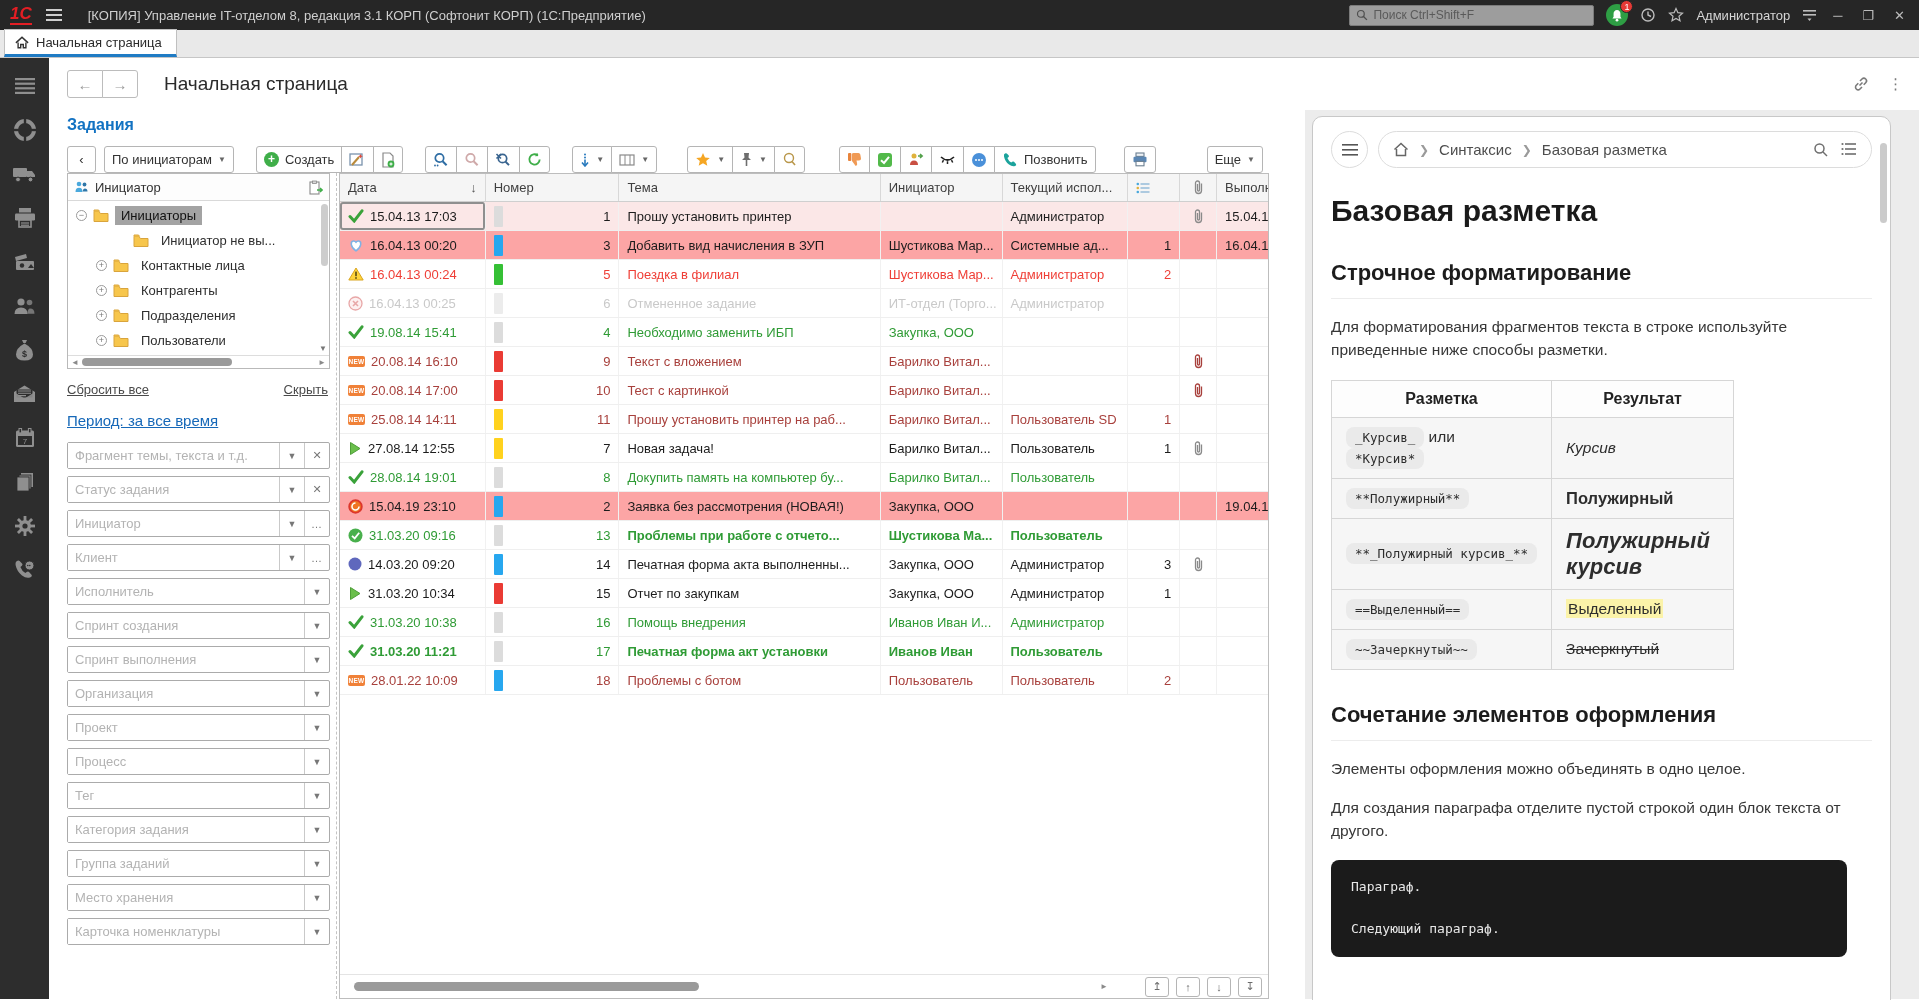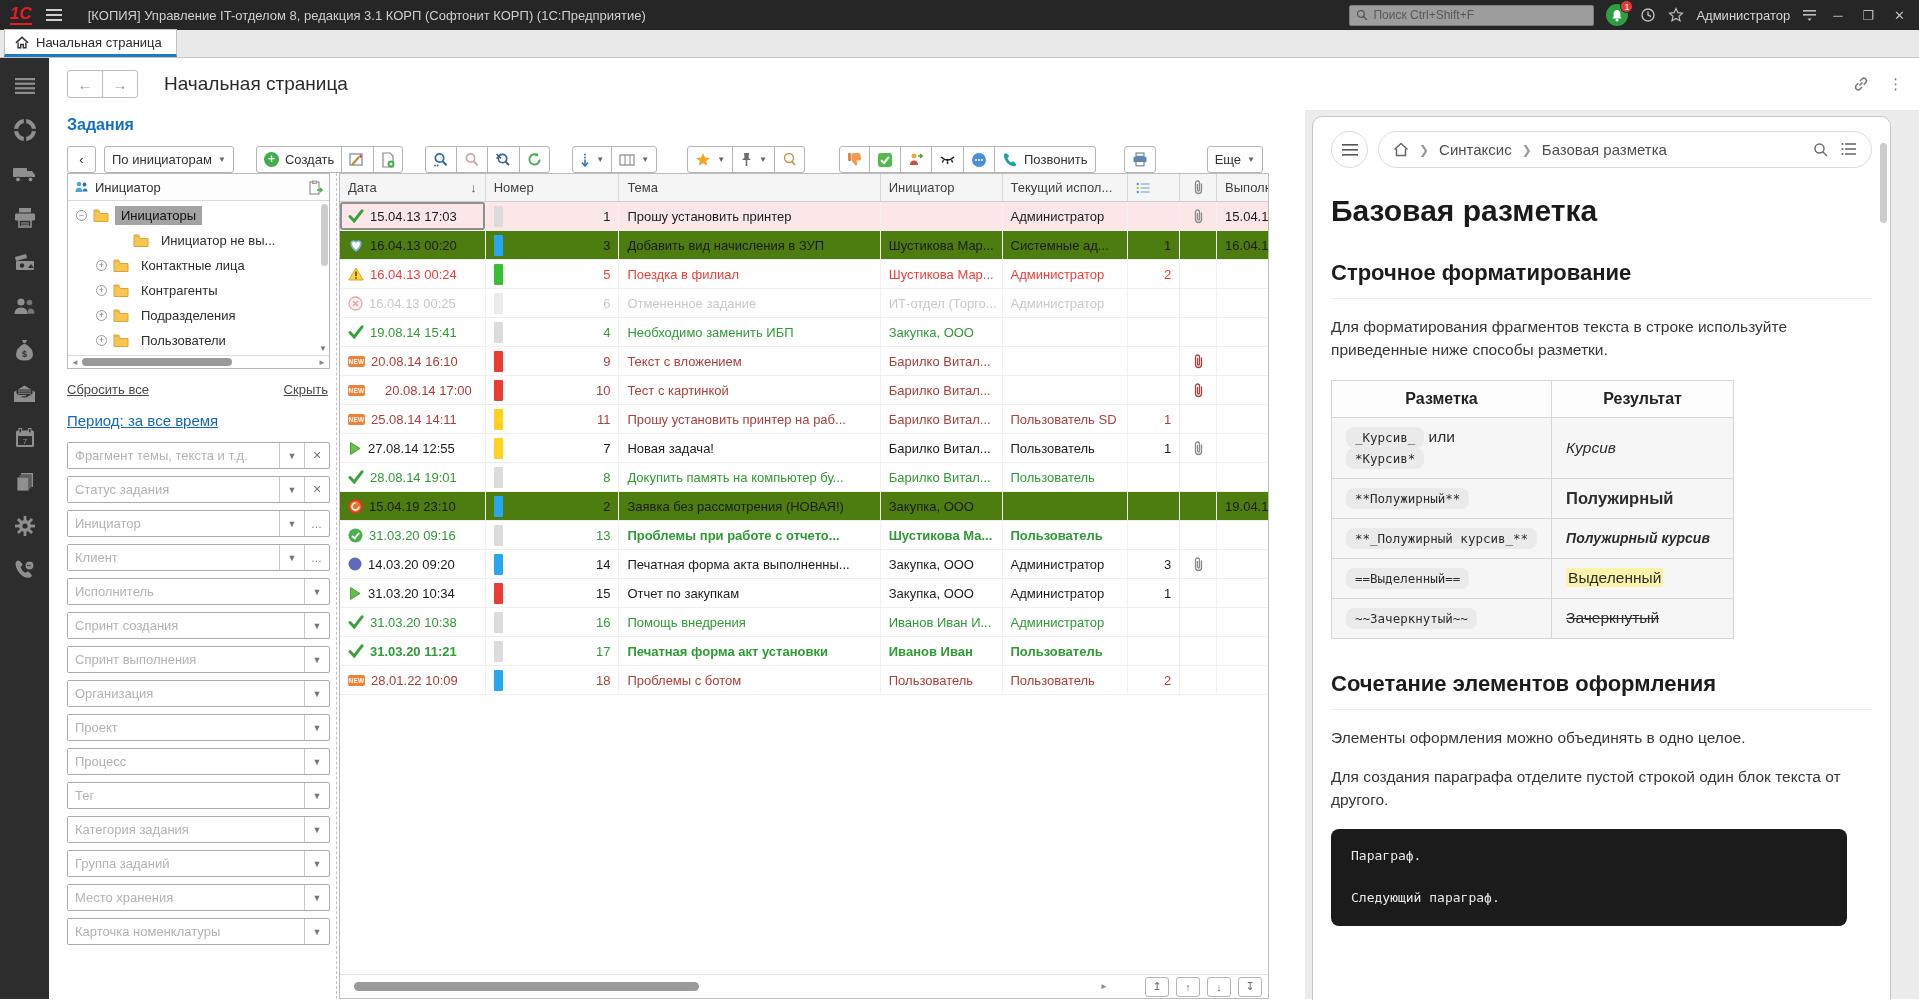--- a/index.html
+++ b/index.html
@@ -84,21 +84,21 @@
   .fbtn.dots { font-size:11px; letter-spacing:1px; }
 
   
   .grid { width:930px; flex:none; border:1px solid #bdbdbd; display:flex; flex-direction:column; position:relative; overflow:hidden; }
   .ghead { height:28px; background:#f5f5f5; border-bottom:1px solid #cfcfcf; display:flex; flex:none; font-size:13px; color:#3f3f3f; }
   .gh { display:flex; align-items:center; padding:0 8px; border-right:1px solid #d8d8d8; overflow:hidden; white-space:nowrap; }
   .gbody { flex:1; overflow:hidden; }
   .grow { height:29px; display:flex; font-size:13px; border-bottom:1px solid #efefef; align-items:center; }
   .gc { height:100%; display:flex; align-items:center; padding:0 8px; border-right:1px solid #f1f1f1; overflow:hidden; white-space:nowrap; }
   .grow.sel-light { background:#fbe7e7; }
-  .grow.sel { background:#4d7c0f; }
+  .grow.sel { background:#fca5a5; }
   .cls-black { color:#1c1c1c; } .cls-red { color:#ef3e36; } .cls-maroon { color:#a8403c; }
   .cls-green { color:#2f9b35; } .cls-pale { color:#c9c9c9; }
   .bld { font-weight:bold; }
   .bar { width:9px; height:21px; border-radius:1px; flex:none; }
   .bar-gray { background:#dcdcdc; } .bar-blue { background:#27a7ef; } .bar-green { background:#35c035; }
   .bar-red { background:#ea3b34; } .bar-yellow { background:#ffd21e; } .bar-pale { background:#ececec; }
   .numcell { justify-content:flex-end; }
   .numcell .bar { margin-right:auto; }
   .focus-cell { box-shadow:inset 0 0 0 2px #8f8f8f; border-radius:3px; }
   .newbadge { display:inline-block; width:17px; height:11px; background:#f08138; color:#fff; font-size:6.5px; font-weight:bold; text-align:center; line-height:11px; border-radius:2px; letter-spacing:.3px; }
@@ -119,21 +119,21 @@
   .doc-h1 { font-size:30px; font-weight:bold; color:#1a1a1a; margin-top:26px; }
   .doc-h2 { font-size:22px; font-weight:bold; color:#1c1c1c; margin-top:32px; padding-bottom:12px; border-bottom:1px solid #ececec; }
   .doc-p { font-size:15.5px; color:#373737; line-height:1.5; margin-top:16px; max-width:520px; }
   .mdtable { border-collapse:collapse; margin-top:18px; }
   .mdtable th { border:1px solid #d6d6d6; background:#fdfdfd; font-size:16px; padding:9px 12px; color:#222; }
   .mdtable td { border:1px solid #d6d6d6; background:#f6f6f6; padding:9px 14px; font-size:15.5px; color:#2d2d2d; vertical-align:middle; }
   .mdtable .c1 { width:219px; } .mdtable .c2 { width:182px; }
   .chip { display:inline-block; background:#eaeaea; border-radius:8px; padding:3px 9px; font-family:"DejaVu Sans Mono", monospace; font-size:12.5px; color:#2d2d2d; white-space:nowrap; }
   .res-bold { font-weight:bold; font-size:16.5px; }
   .res-italic { font-style:italic; }
-  .res-bold-italic { font-weight:bold; font-style:italic; font-size:14px; }
+  .res-bold-italic { font-weight:bold; font-style:italic; font-size:22px; }
   .res-strike { text-decoration:line-through; }
   .res-highlight { background:#fbf3a9; padding:1px 2px; }
   .codeblock { margin-top:18px; width:516px; background:#1b1b1b; border-radius:8px; padding:17px 20px; color:#e8e8e8; font-family:"DejaVu Sans Mono", monospace; font-size:13px; line-height:1.6; white-space:pre; }
   svg { display:block; }
 </style>
 </head>
 <body>
 
 <div class="titlebar">
   <span class="logo">1С</span>
@@ -834,21 +834,21 @@
                   <div class="gc" style="width:37px;justify-content:center;">
                     <span>
                       <svg width="11" height="15" viewBox="0 0 11 15">
                         <path d="M8.5 3.5 v7 a3 3 0 0 1-6 0 V3 a2 2 0 0 1 4 0 v7 a1 1 0 0 1-2 0 V4" fill="none" stroke="#a8403c" stroke-width="1.3"></path>
                       </svg>
                     </span>
                   </div>
                   <div class="gc" style="width:51px;border-right:none;"></div>
                 </div>
                 <div class="grow cls-maroon">
-                  <div class="gc" style="width:146px;gap:20px;">
+                  <div class="gc" style="width:146px;gap:6px;">
                     <span style="flex:none;display:inline-flex;">
                       <span class="newbadge">NEW</span>
                     </span>
                     <span class="">20.08.14 17:00</span>
                   </div>
                   <div class="gc numcell" style="width:134px;">
                     <span class="bar bar-red"></span>
                     <span>10</span>
                   </div>
                   <div class="gc" style="width:262px;">Тест с картинкой</div>

